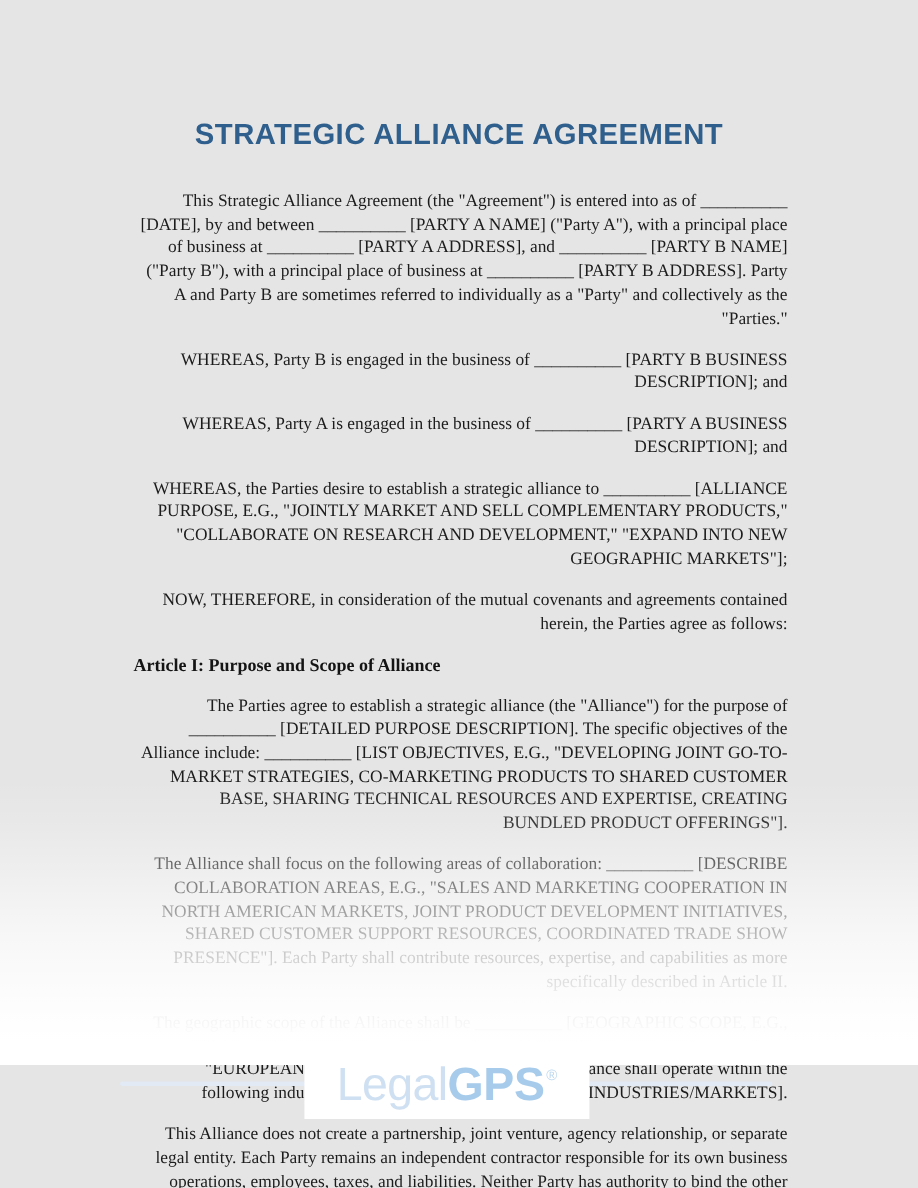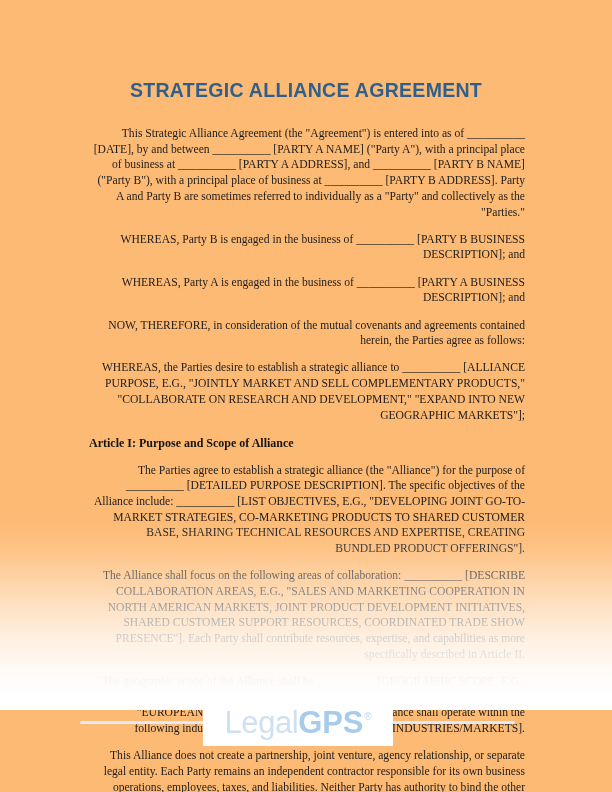--- a/index.html
+++ b/index.html
@@ -13,21 +13,21 @@
     height: 792px;
     font-family: "Liberation Serif", "DejaVu Serif", serif;
     color: #1a1a1a;
     position: relative;
     overflow: hidden;
   }
   .page {
     position: relative;
     width: 612px;
     height: 792px;
-    background: #fdba74;
+    background: #e5e5e5;
     box-sizing: border-box;
   }
   .doc-title {
     text-align: center;
     font-family: "Liberation Sans", "DejaVu Sans", sans-serif;
     font-weight: bold;
     font-size: 19.5px;
     letter-spacing: 0.3px;
     color: #2f5f8c;
     margin: 0;
@@ -134,22 +134,22 @@
 <body>
 
 <div class="page">
 
   <h1 class="doc-title">STRATEGIC ALLIANCE AGREEMENT</h1>
 
   <div class="content">
       <p class="para">This Strategic Alliance Agreement (the "Agreement") is entered into as of __________ [DATE], by and between __________ [PARTY A NAME] ("Party A"), with a principal place of business at __________ [PARTY A ADDRESS], and __________ [PARTY B NAME] ("Party B"), with a principal place of business at __________ [PARTY B ADDRESS]. Party A and Party B are sometimes referred to individually as a "Party" and collectively as the "Parties."</p>
       <p class="para">WHEREAS, Party B is engaged in the business of __________ [PARTY B BUSINESS DESCRIPTION]; and</p>
       <p class="para">WHEREAS, Party A is engaged in the business of __________ [PARTY A BUSINESS DESCRIPTION]; and</p>
+      <p class="para">WHEREAS, the Parties desire to establish a strategic alliance to __________ [ALLIANCE PURPOSE, E.G., "JOINTLY MARKET AND SELL COMPLEMENTARY PRODUCTS," "COLLABORATE ON RESEARCH AND DEVELOPMENT," "EXPAND INTO NEW GEOGRAPHIC MARKETS"];</p>
       <p class="para">NOW, THEREFORE, in consideration of the mutual covenants and agreements contained herein, the Parties agree as follows:</p>
-      <p class="para">WHEREAS, the Parties desire to establish a strategic alliance to __________ [ALLIANCE PURPOSE, E.G., "JOINTLY MARKET AND SELL COMPLEMENTARY PRODUCTS," "COLLABORATE ON RESEARCH AND DEVELOPMENT," "EXPAND INTO NEW GEOGRAPHIC MARKETS"];</p>
       <p class="article-heading">Article I: Purpose and Scope of Alliance</p>
       <p class="para">The Parties agree to establish a strategic alliance (the "Alliance") for the purpose of __________ [DETAILED PURPOSE DESCRIPTION]. The specific objectives of the Alliance include: __________ [LIST OBJECTIVES, E.G., "DEVELOPING JOINT GO-TO-MARKET STRATEGIES, CO-MARKETING PRODUCTS TO SHARED CUSTOMER BASE, SHARING TECHNICAL RESOURCES AND EXPERTISE, CREATING BUNDLED PRODUCT OFFERINGS"].</p>
       <p class="para">The Alliance shall focus on the following areas of collaboration: __________ [DESCRIBE COLLABORATION AREAS, E.G., "SALES AND MARKETING COOPERATION IN NORTH AMERICAN MARKETS, JOINT PRODUCT DEVELOPMENT INITIATIVES, SHARED CUSTOMER SUPPORT RESOURCES, COORDINATED TRADE SHOW PRESENCE"]. Each Party shall contribute resources, expertise, and capabilities as more specifically described in Article II.</p>
       <p class="para">The geographic scope of the Alliance shall be __________ [GEOGRAPHIC SCOPE, E.G., "WORLDWIDE," "NORTH AMERICA ONLY," "UNITED STATES AND CANADA," "EUROPEAN UNION MEMBER STATES"]. The Alliance shall operate within the following industries or market segments: __________ [INDUSTRIES/MARKETS].</p>
       <p class="para">This Alliance does not create a partnership, joint venture, agency relationship, or separate legal entity. Each Party remains an independent contractor responsible for its own business operations, employees, taxes, and liabilities. Neither Party has authority to bind the other Party or to act as the other Party's agent except as expressly authorized in writing.</p>
     </div>
 
   <div class="fade-mask"></div>
 
   <div class="footer">

